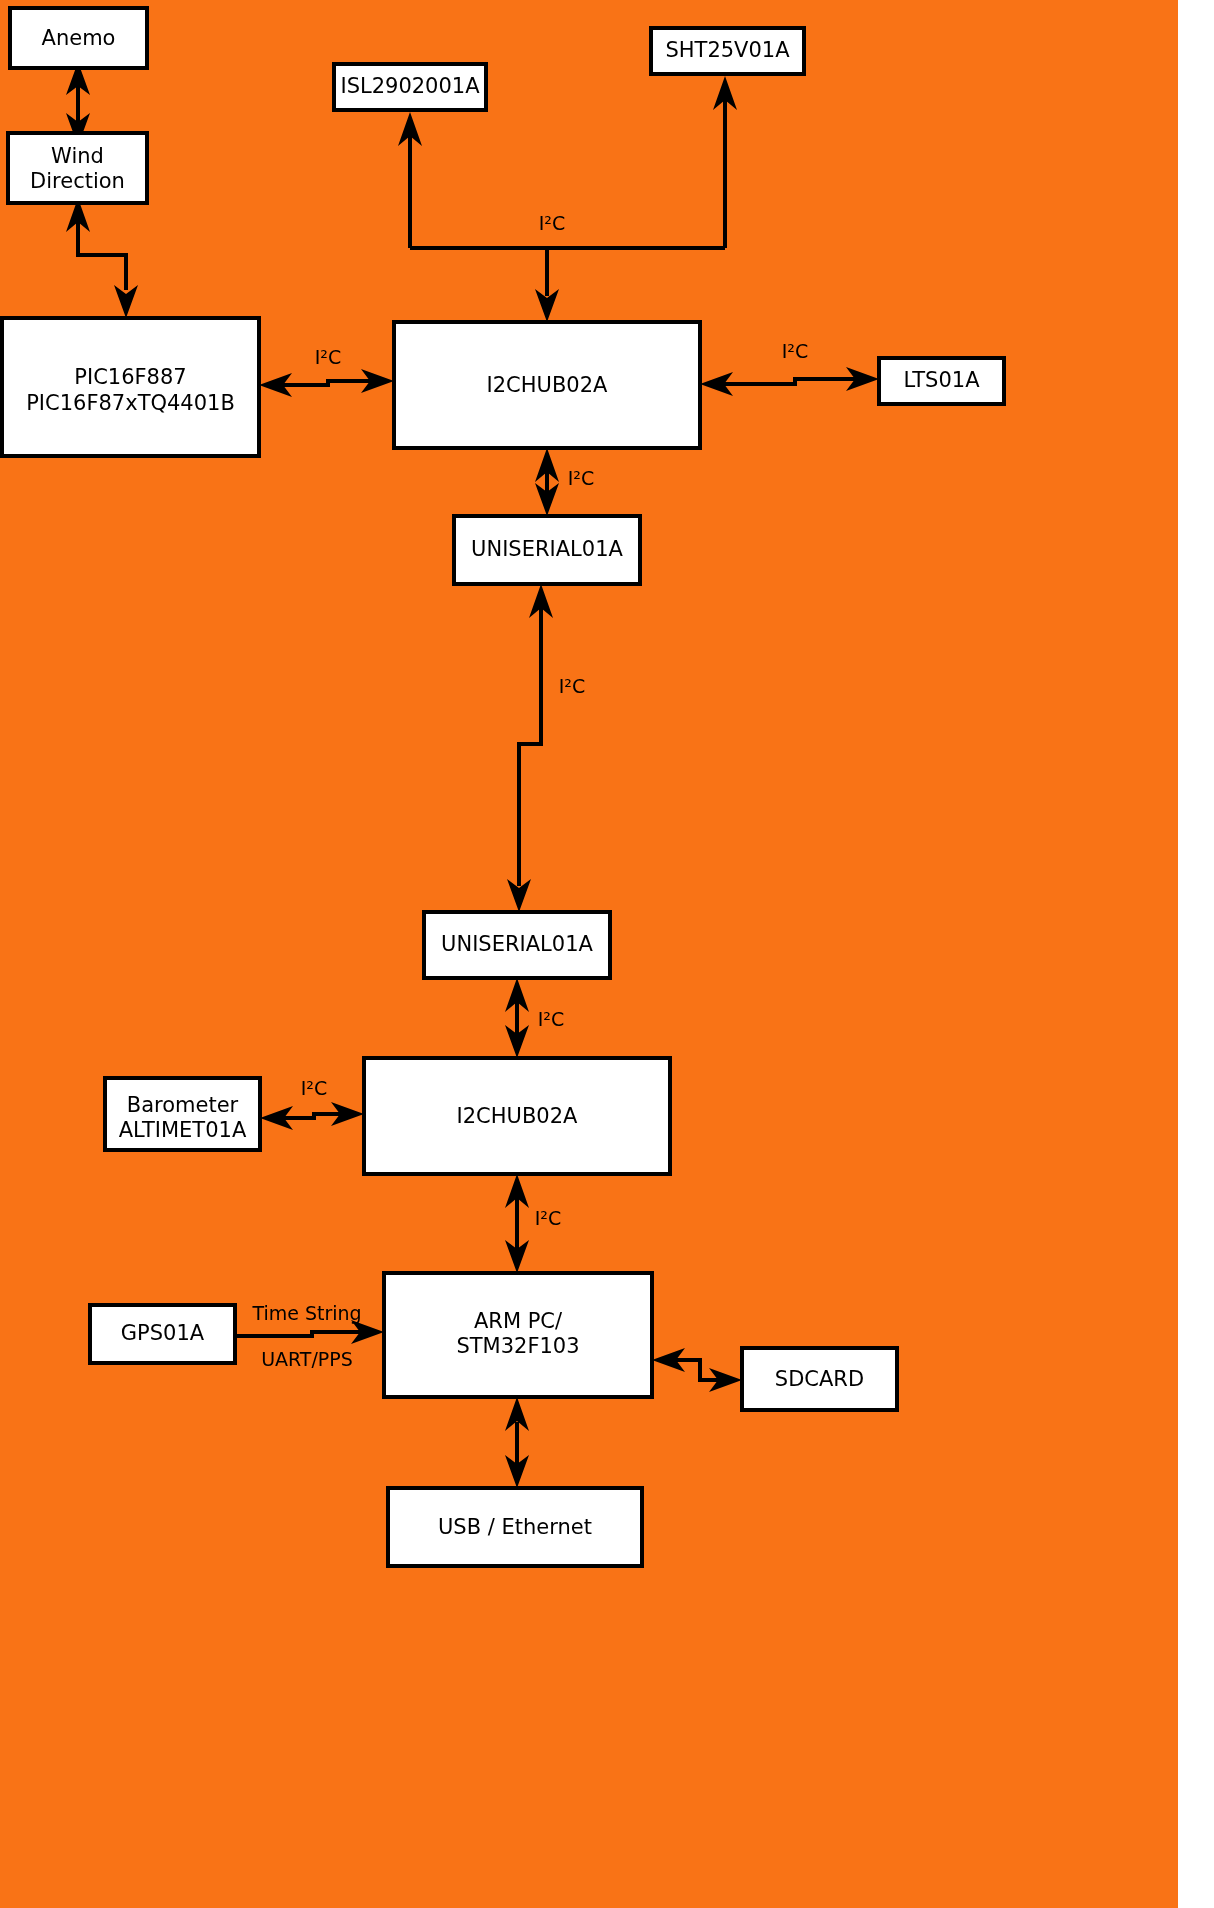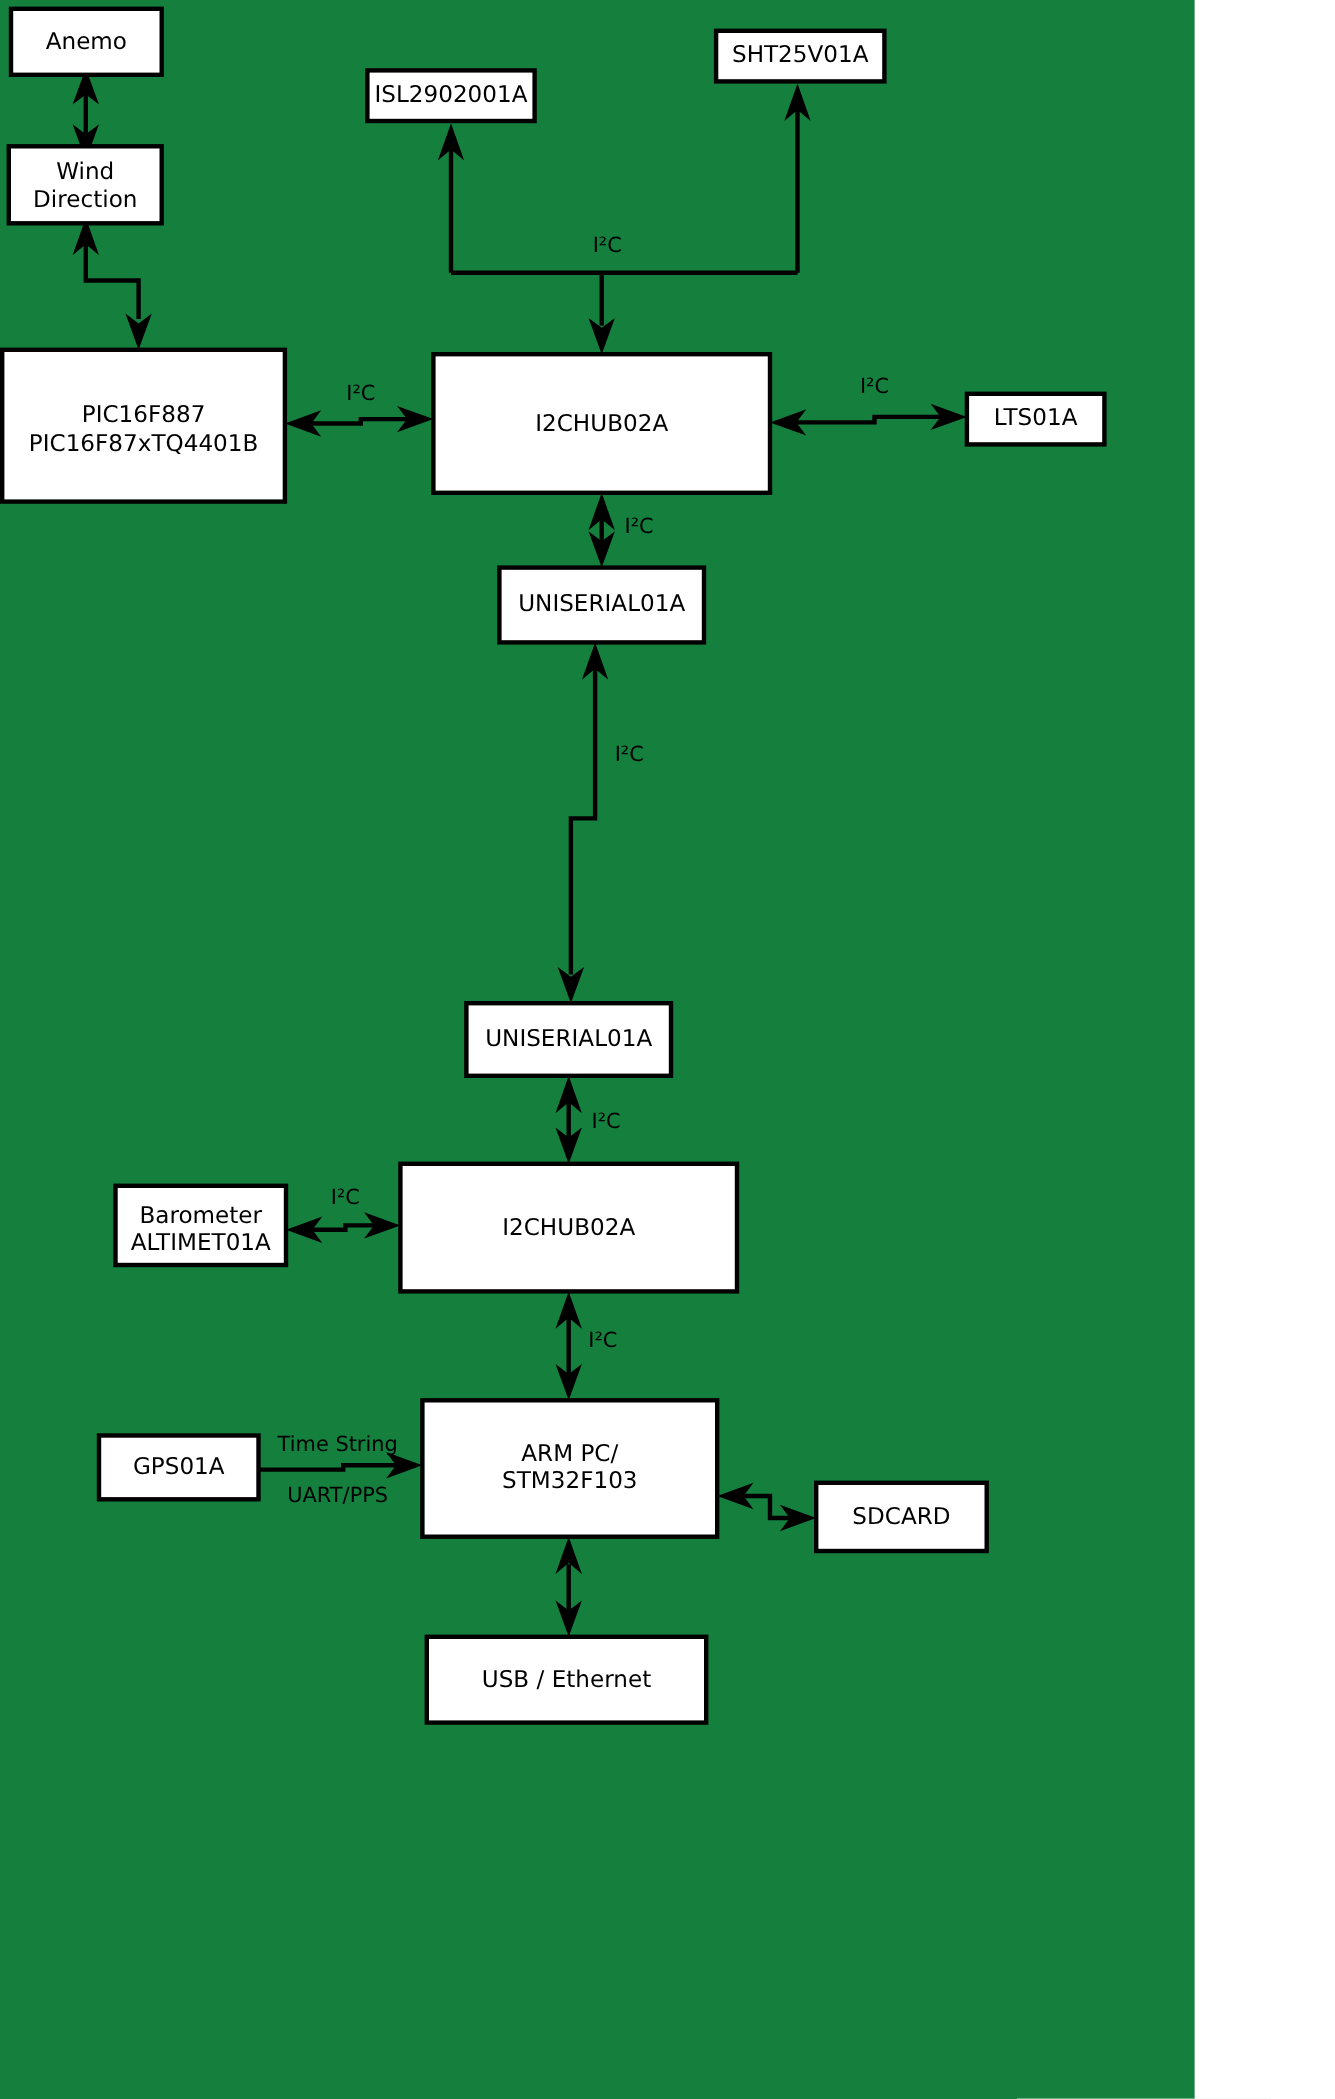--- a/index.html
+++ b/index.html
@@ -2,23 +2,23 @@
 <html><head>
 <meta charset="utf-8">
 <style>
   html, body {
     margin: 0;
     padding: 0;
     background: #ffffff;
   }
   #diagram-root {
     position: relative;
-    width: 1086px;
+    width: 1178px;
     height: 1908px;
-    background: #15803d;
+    background: #f97316;
     font-family: "DejaVu Sans", "Liberation Sans", sans-serif;
     overflow: hidden;
   }
   svg.canvas {
     position: absolute;
     left: 0;
     top: 0;
     width: 1214px;
     height: 1908px;
   }

